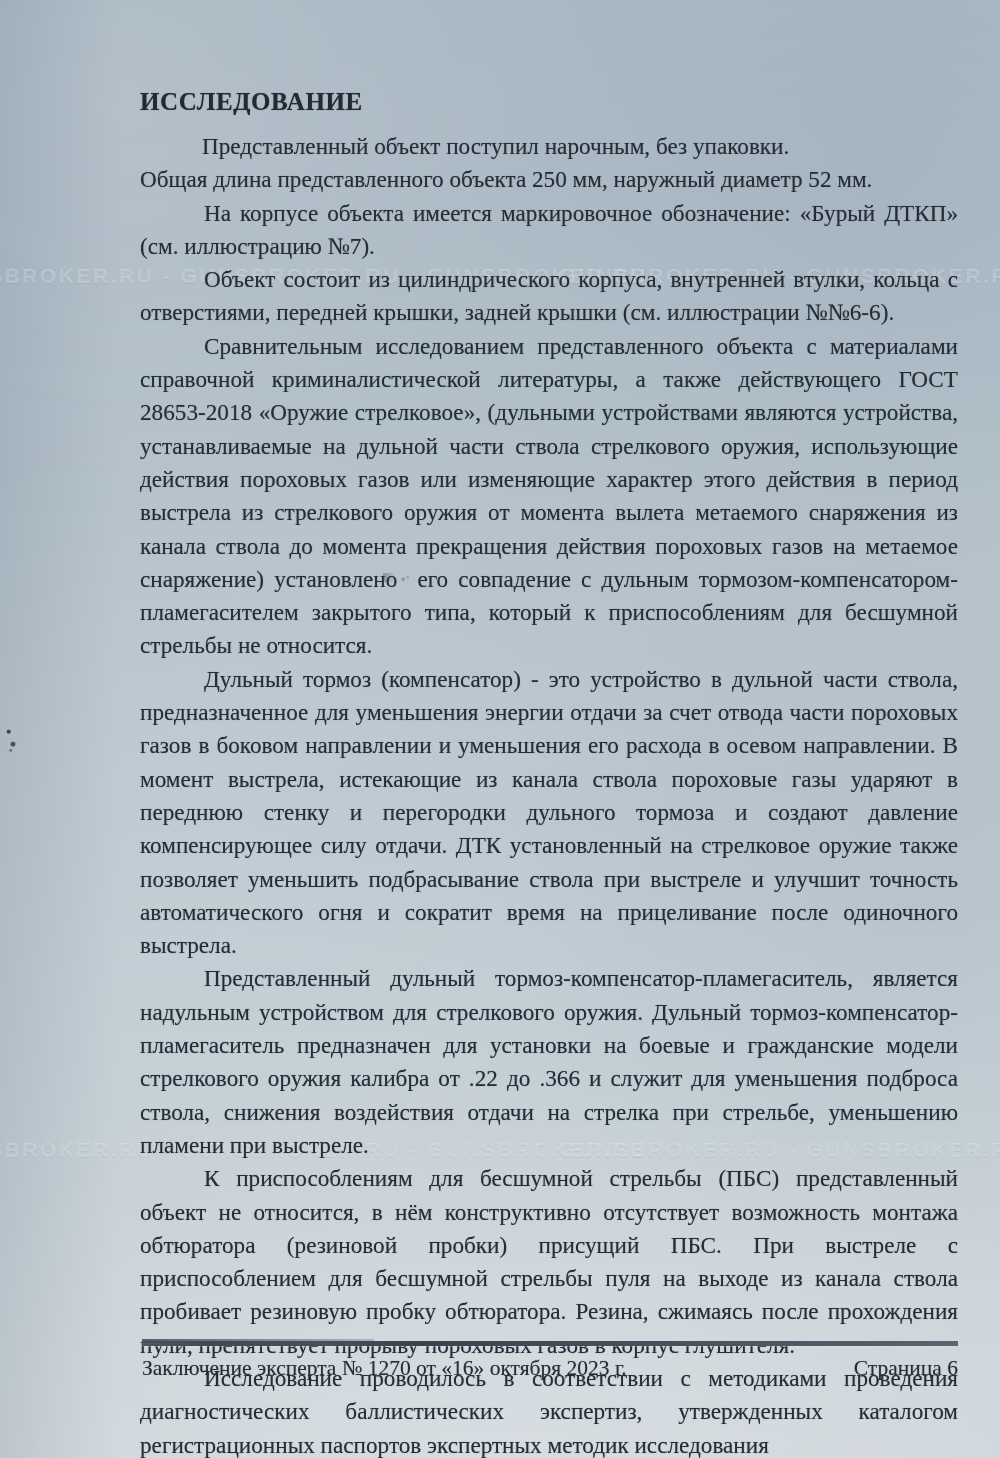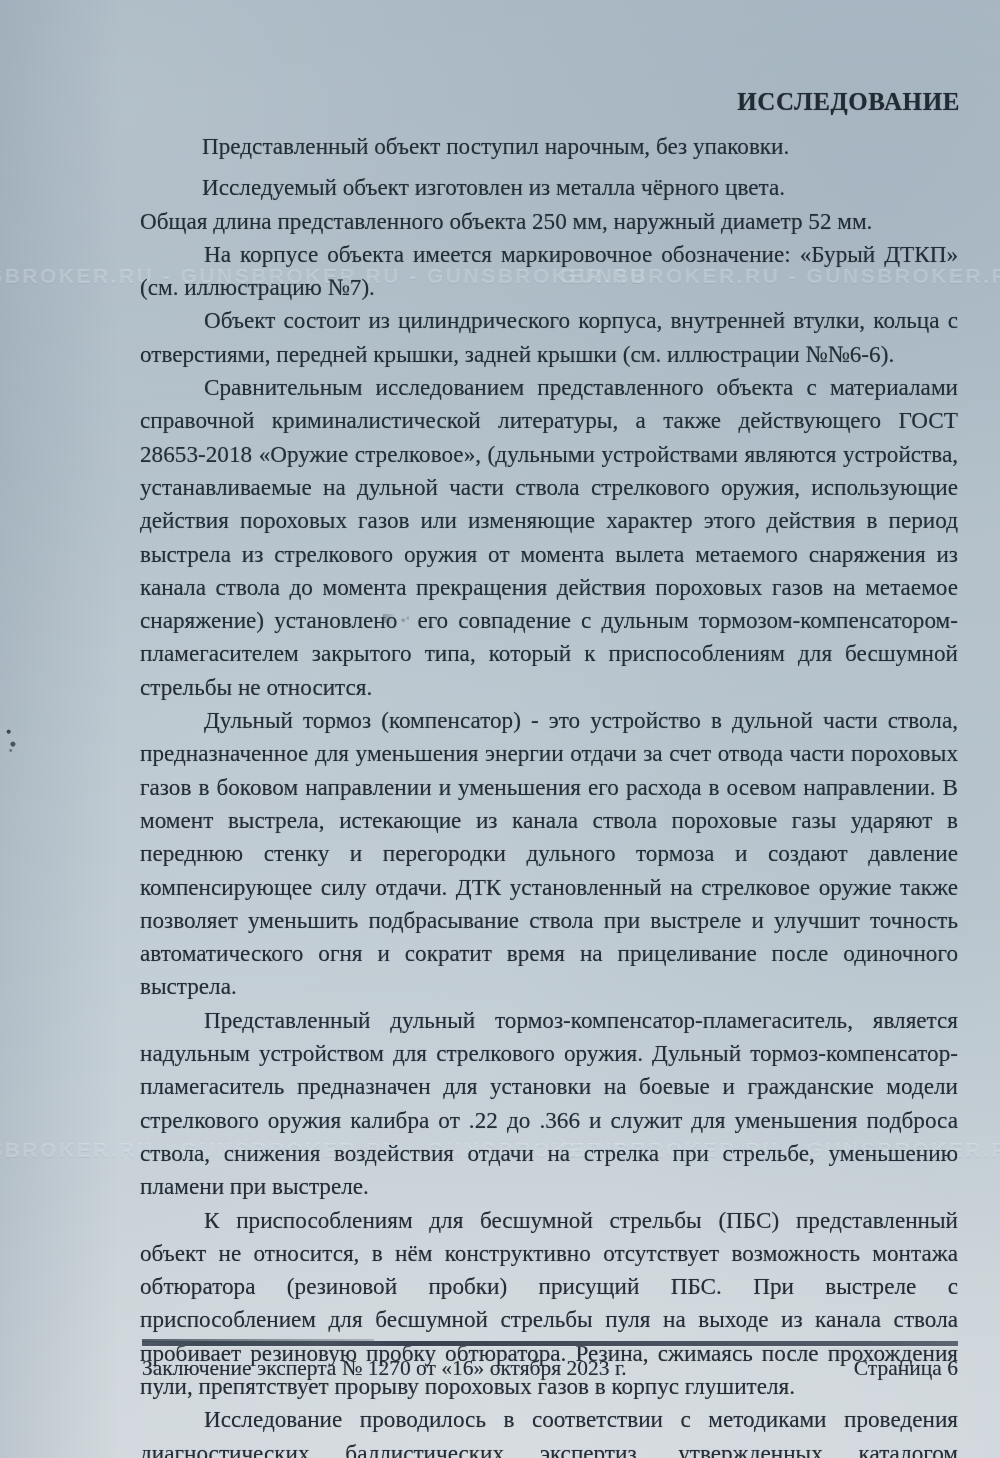--- a/index.html
+++ b/index.html
@@ -87,21 +87,21 @@
     width: 1000px;
     height: 1458px;
     z-index: 2;
   }
 
   .doc-title {
     position: absolute;
     top: 88px;
     left: 140px;
     width: 820px;
-    text-align: right;
+    text-align: left;
     font-size: 25px;
     font-weight: 700;
     letter-spacing: 0.6px;
     color: #222b33;
     text-shadow: 0 0 1.1px rgba(40,50,60,0.55);
   }
 
   .body-text {
     position: absolute;
     top: 122px;
@@ -215,21 +215,20 @@
   </div>
 
   <div class="content">
 
     <div class="doc-title">ИССЛЕДОВАНИЕ</div>
 
     <div class="body-text">
 
       <p class="center-first">Представленный объект поступил нарочным, без упаковки.</p>
 
-      <p class="center-first">Исследуемый объект изготовлен из металла чёрного цвета.</p>
 
       <p class="no-indent">Общая длина представленного объекта 250 мм, наружный диаметр 52 мм.</p>
 
       <p><span>На корпусе объекта имеется маркировочное обозначение: </span><b>«Бурый ДТКП»</b><span> (см. иллюстрацию №7).</span></p>
 
       <p>Объект состоит из цилиндрического корпуса, внутренней втулки, кольца с отверстиями, передней крышки, задней крышки (см. иллюстрации №№6-6).</p>
 
       <p><span>Сравнительным исследованием представленного объекта с материалами справочной криминалистической литературы, а также действующего ГОСТ 28653-2018 «Оружие стрелковое», (дульными устройствами являются устройства, устанавливаемые на дульной части ствола стрелкового оружия, использующие действия пороховых газов или изменяющие характер этого действия в период выстрела из стрелкового оружия от момента вылета метаемого снаряжения из канала ствола до момента прекращения действия пороховых газов на метаемое снаряжение) установлено </span><span class="smudge"><i></i></span><span> его совпадение с дульным тормозом-компенсатором-пламегасителем закрытого типа, который к приспособлениям для бесшумной стрельбы не относится.</span></p>
 
       <p>Дульный тормоз (компенсатор) - это устройство в дульной части ствола, предназначенное для уменьшения энергии отдачи за счет отвода части пороховых газов в боковом направлении и уменьшения его расхода в осевом направлении. В момент выстрела, истекающие из канала ствола пороховые газы ударяют в переднюю стенку и перегородки дульного тормоза и создают давление компенсирующее силу отдачи. ДТК установленный на стрелковое оружие также позволяет уменьшить подбрасывание ствола при выстреле и улучшит точность автоматического огня и сократит время на прицеливание после одиночного выстрела.</p>

